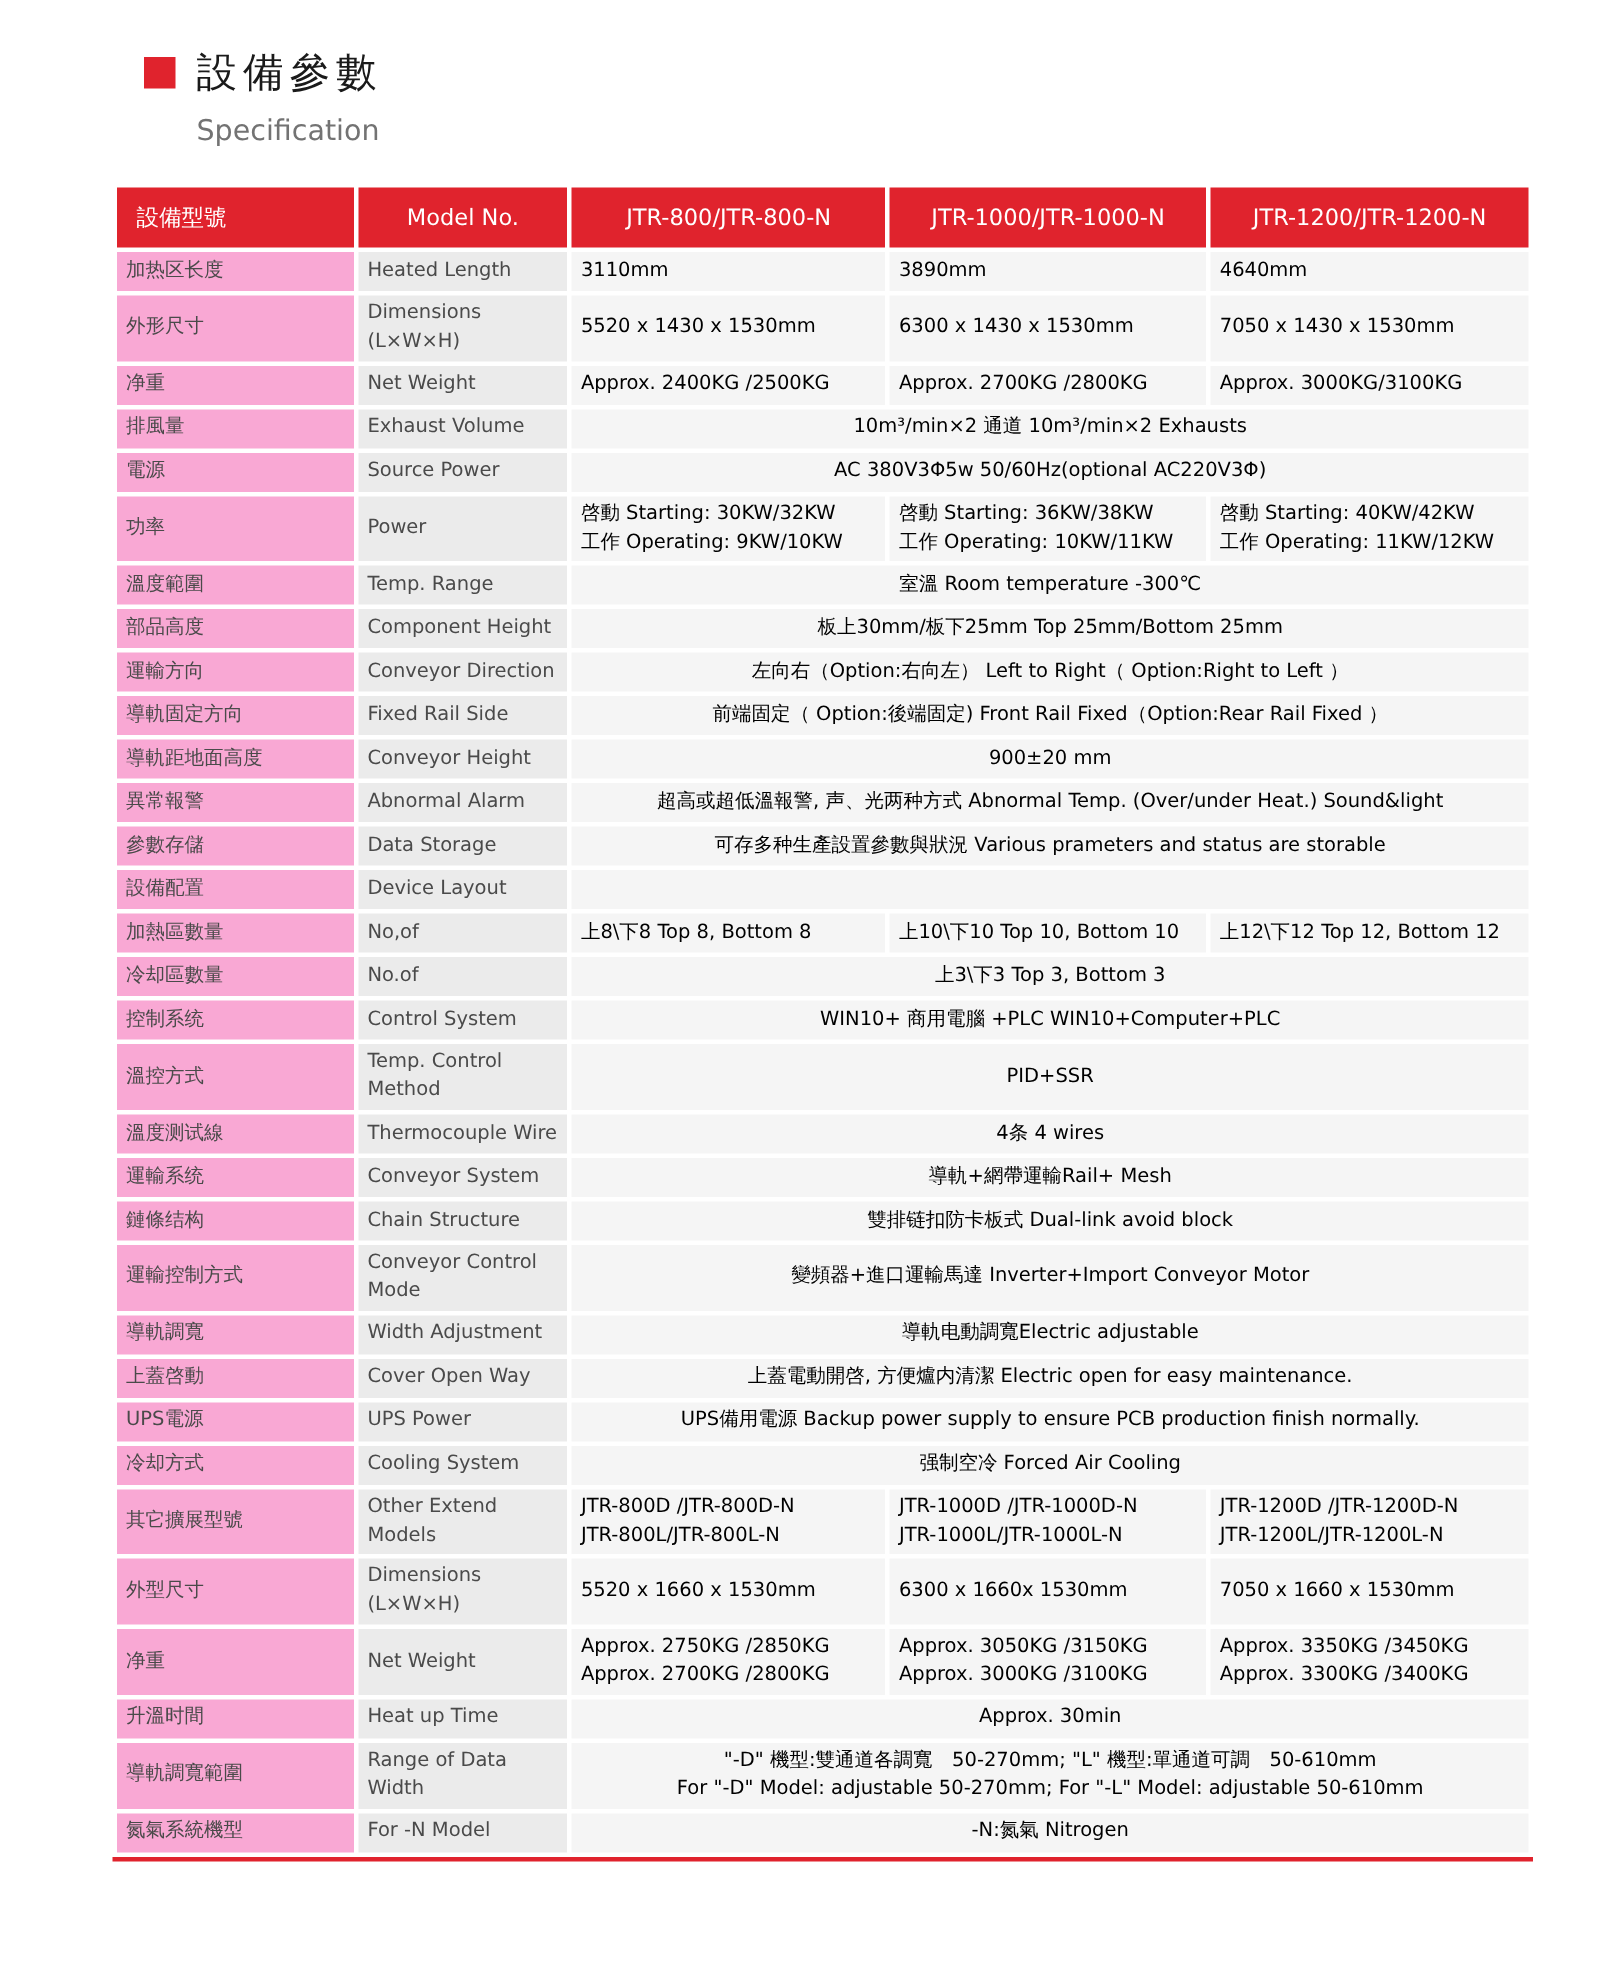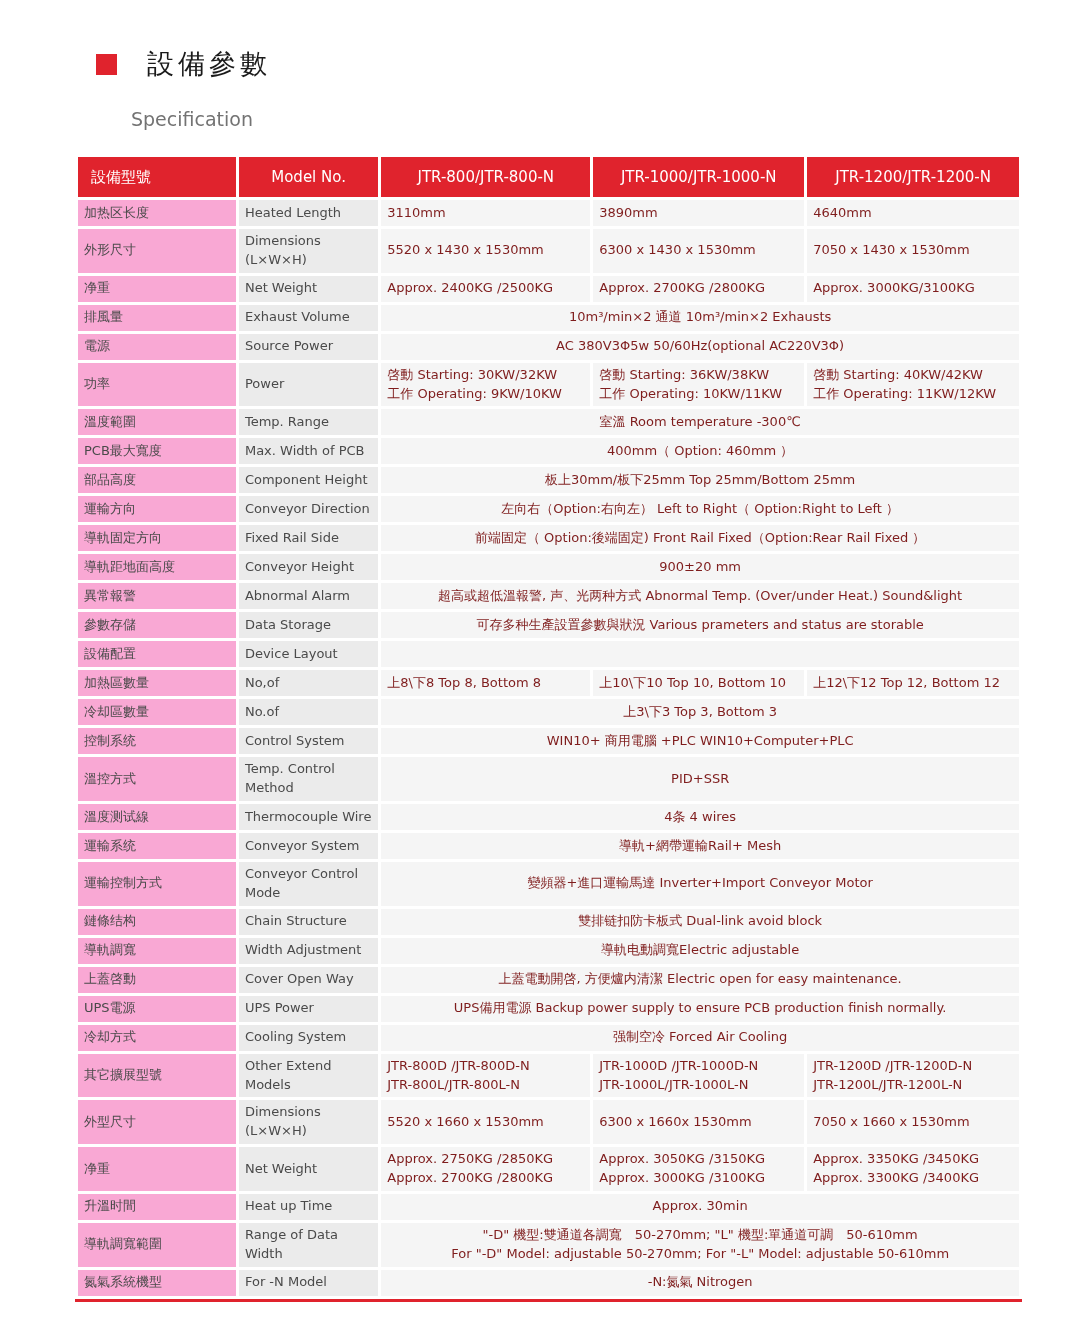--- a/index.html
+++ b/index.html
@@ -30,21 +30,21 @@
     height: 21px;
     background: #e0232d;
     display: inline-block;
     flex: 0 0 auto;
   }
   .title-zh {
     font-size: 27px;
     font-weight: 500;
     color: #1a1a1a;
     letter-spacing: 4px;
-    margin: 16px;
+    margin: 0;
   }
   .title-en {
     margin: 10px 0 0 35px;
     font-size: 19px;
     color: #737373;
   }
   
   .spec-table-wrap {
     margin: 24px 0 0 75px;
     width: 947px;
@@ -88,21 +88,21 @@
   }
   td.lab-en {
     background: #ebebeb;
     text-align: left;
     padding-left: 8px;
     color: #4a4a4a;
   }
   td.val {
     background: #f5f5f5;
     text-align: left;
-    color: #7f1d1d;
+    color: #000000;
   }
   td.val.span {
     text-align: center;
   }
   tr.single td { height: 20px; }
 </style>
 </head>
 <body>
 
 <div class="page">
@@ -174,25 +174,20 @@
 工作 Operating: 10KW/11KW</td>
             <td class="val">啓動 Starting: 40KW/42KW
 工作 Operating: 11KW/12KW</td>
           </tr>
           <tr class="single">
             <td class="lab-zh">溫度範圍</td>
             <td class="lab-en">Temp. Range</td>
             <td class="val span" colspan="3">室溫 Room temperature -300℃</td>
           </tr>
           <tr class="single">
-            <td class="lab-zh">PCB最大寬度</td>
-            <td class="lab-en">Max. Width of PCB</td>
-            <td class="val span" colspan="3">400mm（ Option: 460mm ）</td>
-          </tr>
-          <tr class="single">
             <td class="lab-zh">部品高度</td>
             <td class="lab-en">Component Height</td>
             <td class="val span" colspan="3">板上30mm/板下25mm  Top 25mm/Bottom 25mm</td>
           </tr>
           <tr class="single">
             <td class="lab-zh">運輸方向</td>
             <td class="lab-en">Conveyor Direction</td>
             <td class="val span" colspan="3">左向右（Option:右向左）  Left to Right（ Option:Right to Left ）</td>
           </tr>
           <tr class="single">
@@ -246,28 +241,28 @@
             <td class="lab-zh">溫度测试線</td>
             <td class="lab-en">Thermocouple Wire</td>
             <td class="val span" colspan="3">4条 4 wires</td>
           </tr>
           <tr class="single">
             <td class="lab-zh">運輸系统</td>
             <td class="lab-en">Conveyor System</td>
             <td class="val span" colspan="3">導軌+網帶運輸Rail+ Mesh</td>
           </tr>
           <tr class="single">
+            <td class="lab-zh">鏈條结构</td>
+            <td class="lab-en">Chain Structure</td>
+            <td class="val span" colspan="3">雙排链扣防卡板式 Dual-link avoid block</td>
+          </tr>
+          <tr class="single">
             <td class="lab-zh">運輸控制方式</td>
             <td class="lab-en">Conveyor Control Mode</td>
             <td class="val span" colspan="3">變頻器+進口運輸馬達  Inverter+Import Conveyor Motor</td>
-          </tr>
-          <tr class="single">
-            <td class="lab-zh">鏈條结构</td>
-            <td class="lab-en">Chain Structure</td>
-            <td class="val span" colspan="3">雙排链扣防卡板式 Dual-link avoid block</td>
           </tr>
           <tr class="single">
             <td class="lab-zh">導軌調寬</td>
             <td class="lab-en">Width Adjustment</td>
             <td class="val span" colspan="3">導軌电動調寬Electric adjustable</td>
           </tr>
           <tr class="single">
             <td class="lab-zh">上蓋啓動</td>
             <td class="lab-en">Cover Open Way</td>
             <td class="val span" colspan="3">上蓋電動開啓, 方便爐内清潔   Electric open for easy maintenance.</td>

